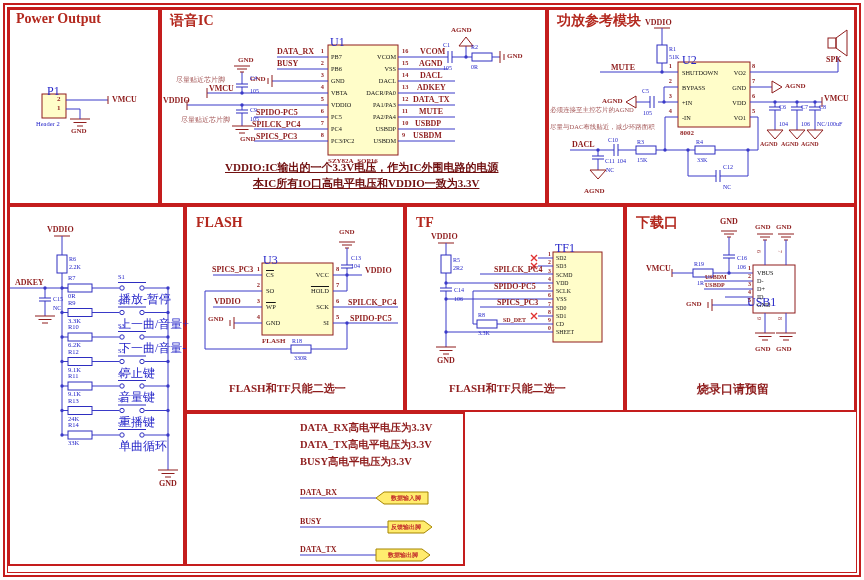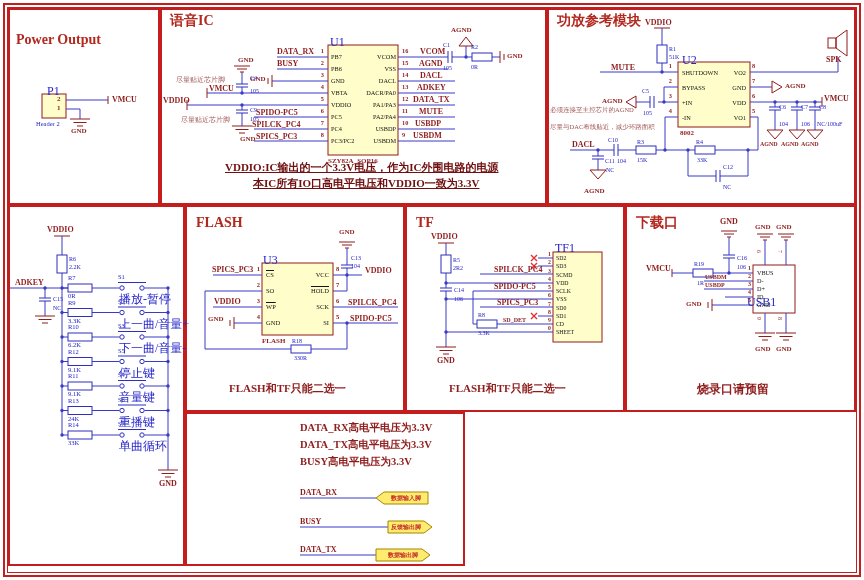--- a/index.html
+++ b/index.html
@@ -235,21 +235,21 @@
     </g>
 
     <g>
       <path class="w" d="M300,498H376 M300,527H388 M300,555H376"></path>
       <polygon class="flagp" points="376,498 384,492 428,492 428,504 384,504"></polygon>
       <polygon class="flagp" points="388,521 424,521 432,527 424,533 388,533"></polygon>
       <polygon class="flagp" points="376,549 422,549 430,555 422,561 376,561"></polygon>
     </g>
   </svg>
 
-  <span class="t title" style="left:16px;top:33px;">Power Output</span>
+  <span class="t title" style="left:16px;top:12px;">Power Output</span>
   <span class="t ref7" style="left:47px;top:85px;">P1</span>
   <span class="t sym" style="left:57px;top:96px;">2</span>
   <span class="t sym" style="left:57px;top:105px;">1</span>
   <span class="t ref" style="left:36px;top:121px;font-size:6.5px;">Header 2</span>
   <span class="t net" style="left:112px;top:96px;">VMCU</span>
   <span class="t sym" style="left:71px;top:128px;">GND</span>
 
   <span class="t title" style="left:170px;top:14px;">语音IC</span>
   <span class="t ref7" style="left:330px;top:36px;">U1</span>
   <span class="t sym" style="left:328px;top:158px;">SZY82A_SOP16</span>

